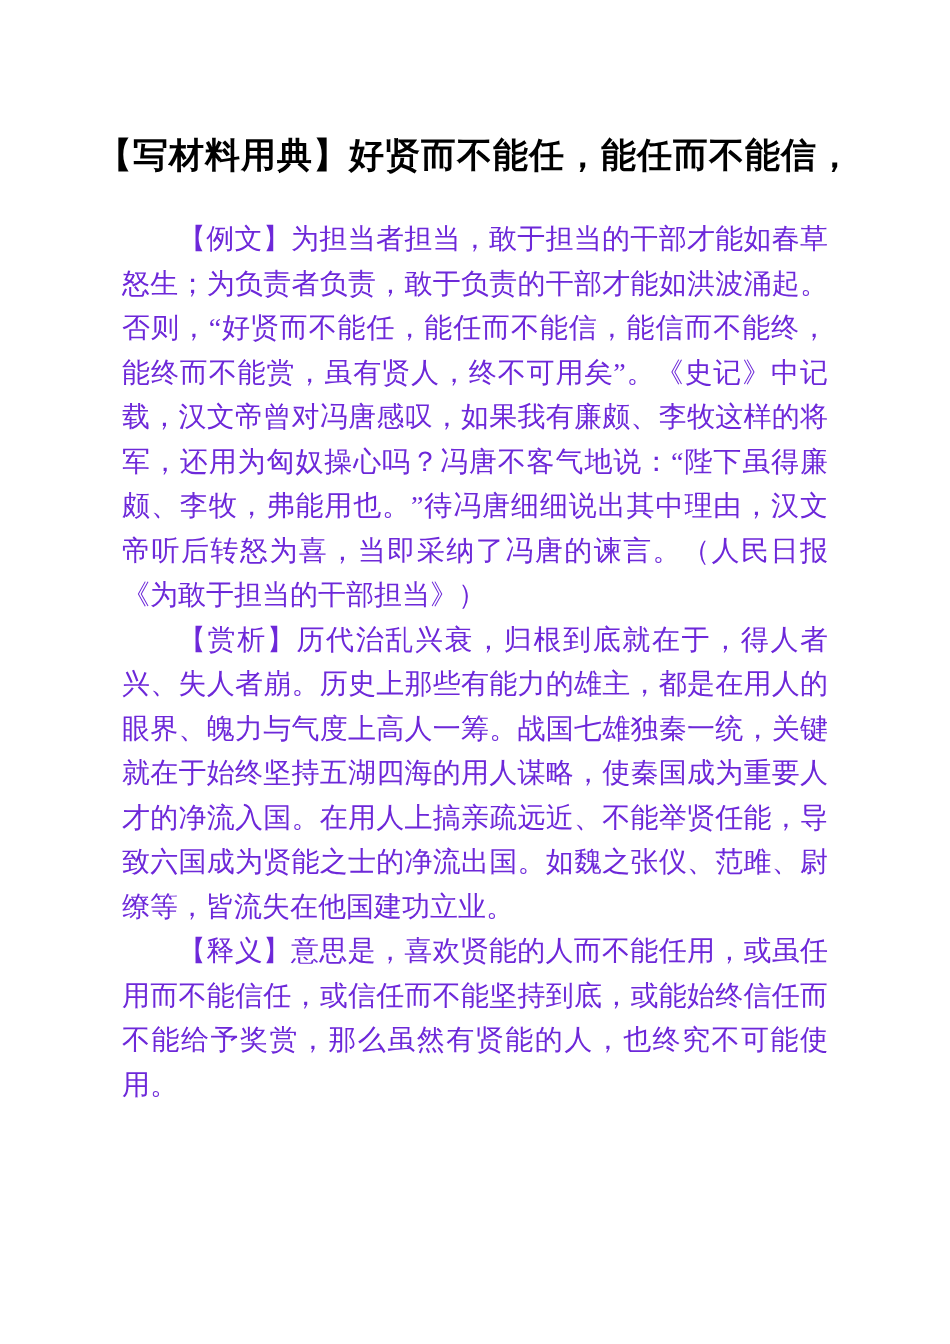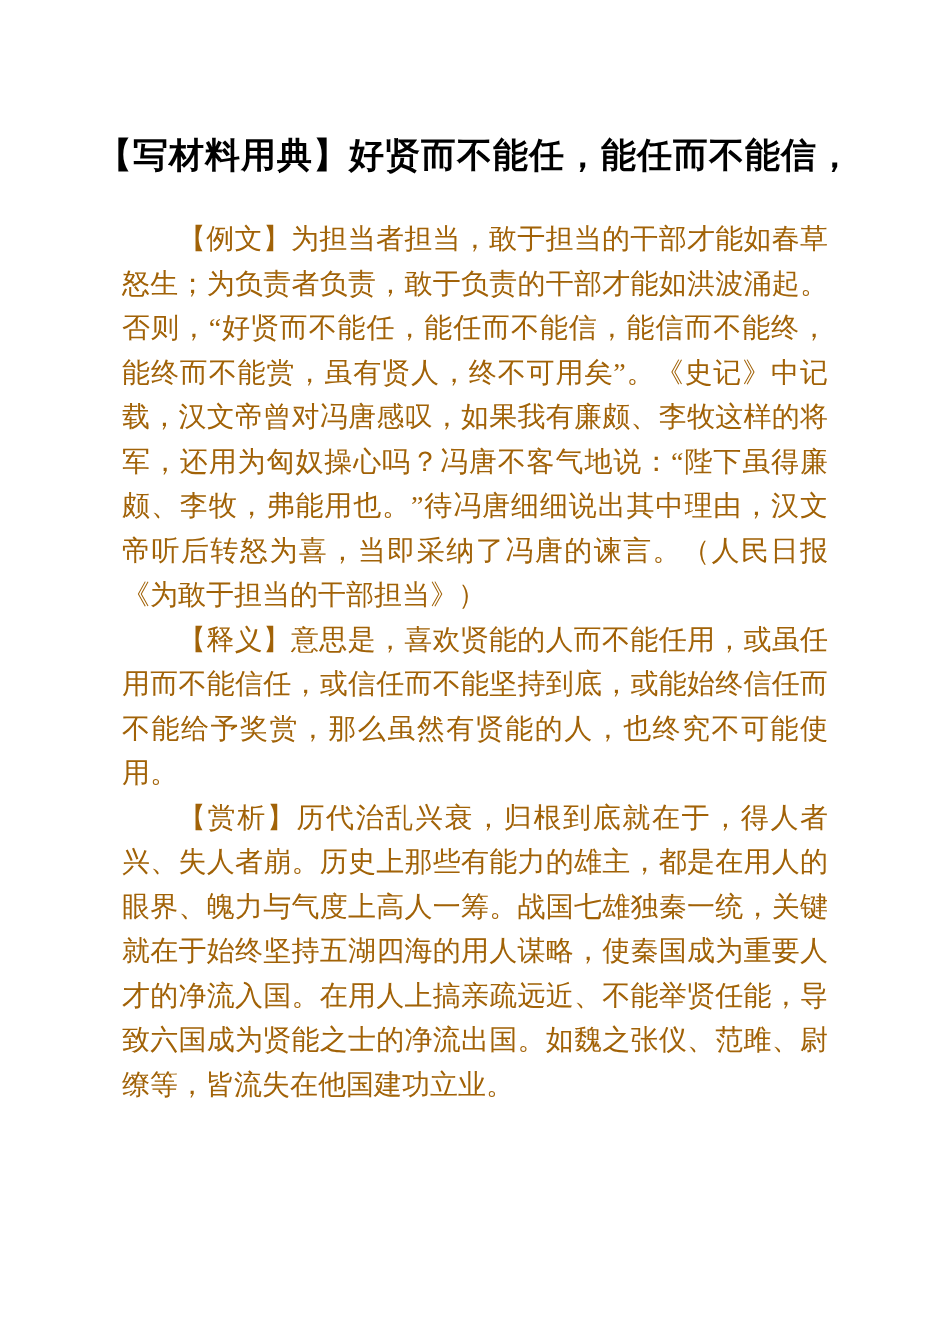--- a/index.html
+++ b/index.html
@@ -24,21 +24,21 @@
     line-height: 60px;
     letter-spacing: 1px;
     color: #000000;
   }
   .doc-body {
     margin: 31px 122px 0 122px;
     font-size: 28px;
     line-height: 44.5px;
     text-align: justify;
     text-justify: inter-character;
-    color: #a16207;
+    color: #6d28d9;
   }
   .doc-body p {
     margin: 0;
     padding: 0;
     text-indent: 2em;
   }
 </style>
 </head>
 <body>
 
@@ -46,19 +46,19 @@
 
   <h1 class="doc-title">
     <div>【写材料用典】好贤而不能任，能任而不能信，</div>
   </h1>
 
   <div class="doc-body">
 
     <p><span>【例文】</span><span>为担当者担当，敢于担当的干部才能如春草怒生；为负责者负责，敢于负责的干部才能如洪波涌起。否则，“好贤而不能任，能任而不能信，能信而不能终，能终而不能赏，虽有贤人，终不可用矣”。《史记》中记载，汉文帝曾对冯唐感叹，如果我有廉颇、李牧这样的将军，还用为匈奴操心吗？冯唐不客气地说：“陛下虽得廉颇、李牧，弗能用也。”待冯唐细细说出其中理由，汉文帝听后转怒为喜，当即采纳了冯唐的谏言。（人民日报《为敢于担当的干部担当》）</span></p>
 
 
+    <p><span>【赏析】</span><span>历代治乱兴衰，归根到底就在于，得人者兴、失人者崩。历史上那些有能力的雄主，都是在用人的眼界、魄力与气度上高人一筹。战国七雄独秦一统，关键就在于始终坚持五湖四海的用人谋略，使秦国成为重要人才的净流入国。在用人上搞亲疏远近、不能举贤任能，导致六国成为贤能之士的净流出国。如魏之张仪、范雎、尉缭等，皆流失在他国建功立业。</span></p>
+
     <p><span>【释义】</span><span>意思是，喜欢贤能的人而不能任用，或虽任用而不能信任，或信任而不能坚持到底，或能始终信任而不能给予奖赏，那么虽然有贤能的人，也终究不可能使用。</span></p>
-
-    <p><span>【赏析】</span><span>历代治乱兴衰，归根到底就在于，得人者兴、失人者崩。历史上那些有能力的雄主，都是在用人的眼界、魄力与气度上高人一筹。战国七雄独秦一统，关键就在于始终坚持五湖四海的用人谋略，使秦国成为重要人才的净流入国。在用人上搞亲疏远近、不能举贤任能，导致六国成为贤能之士的净流出国。如魏之张仪、范雎、尉缭等，皆流失在他国建功立业。</span></p>
 
   </div>
 
 </div>
 
 </body></html>

